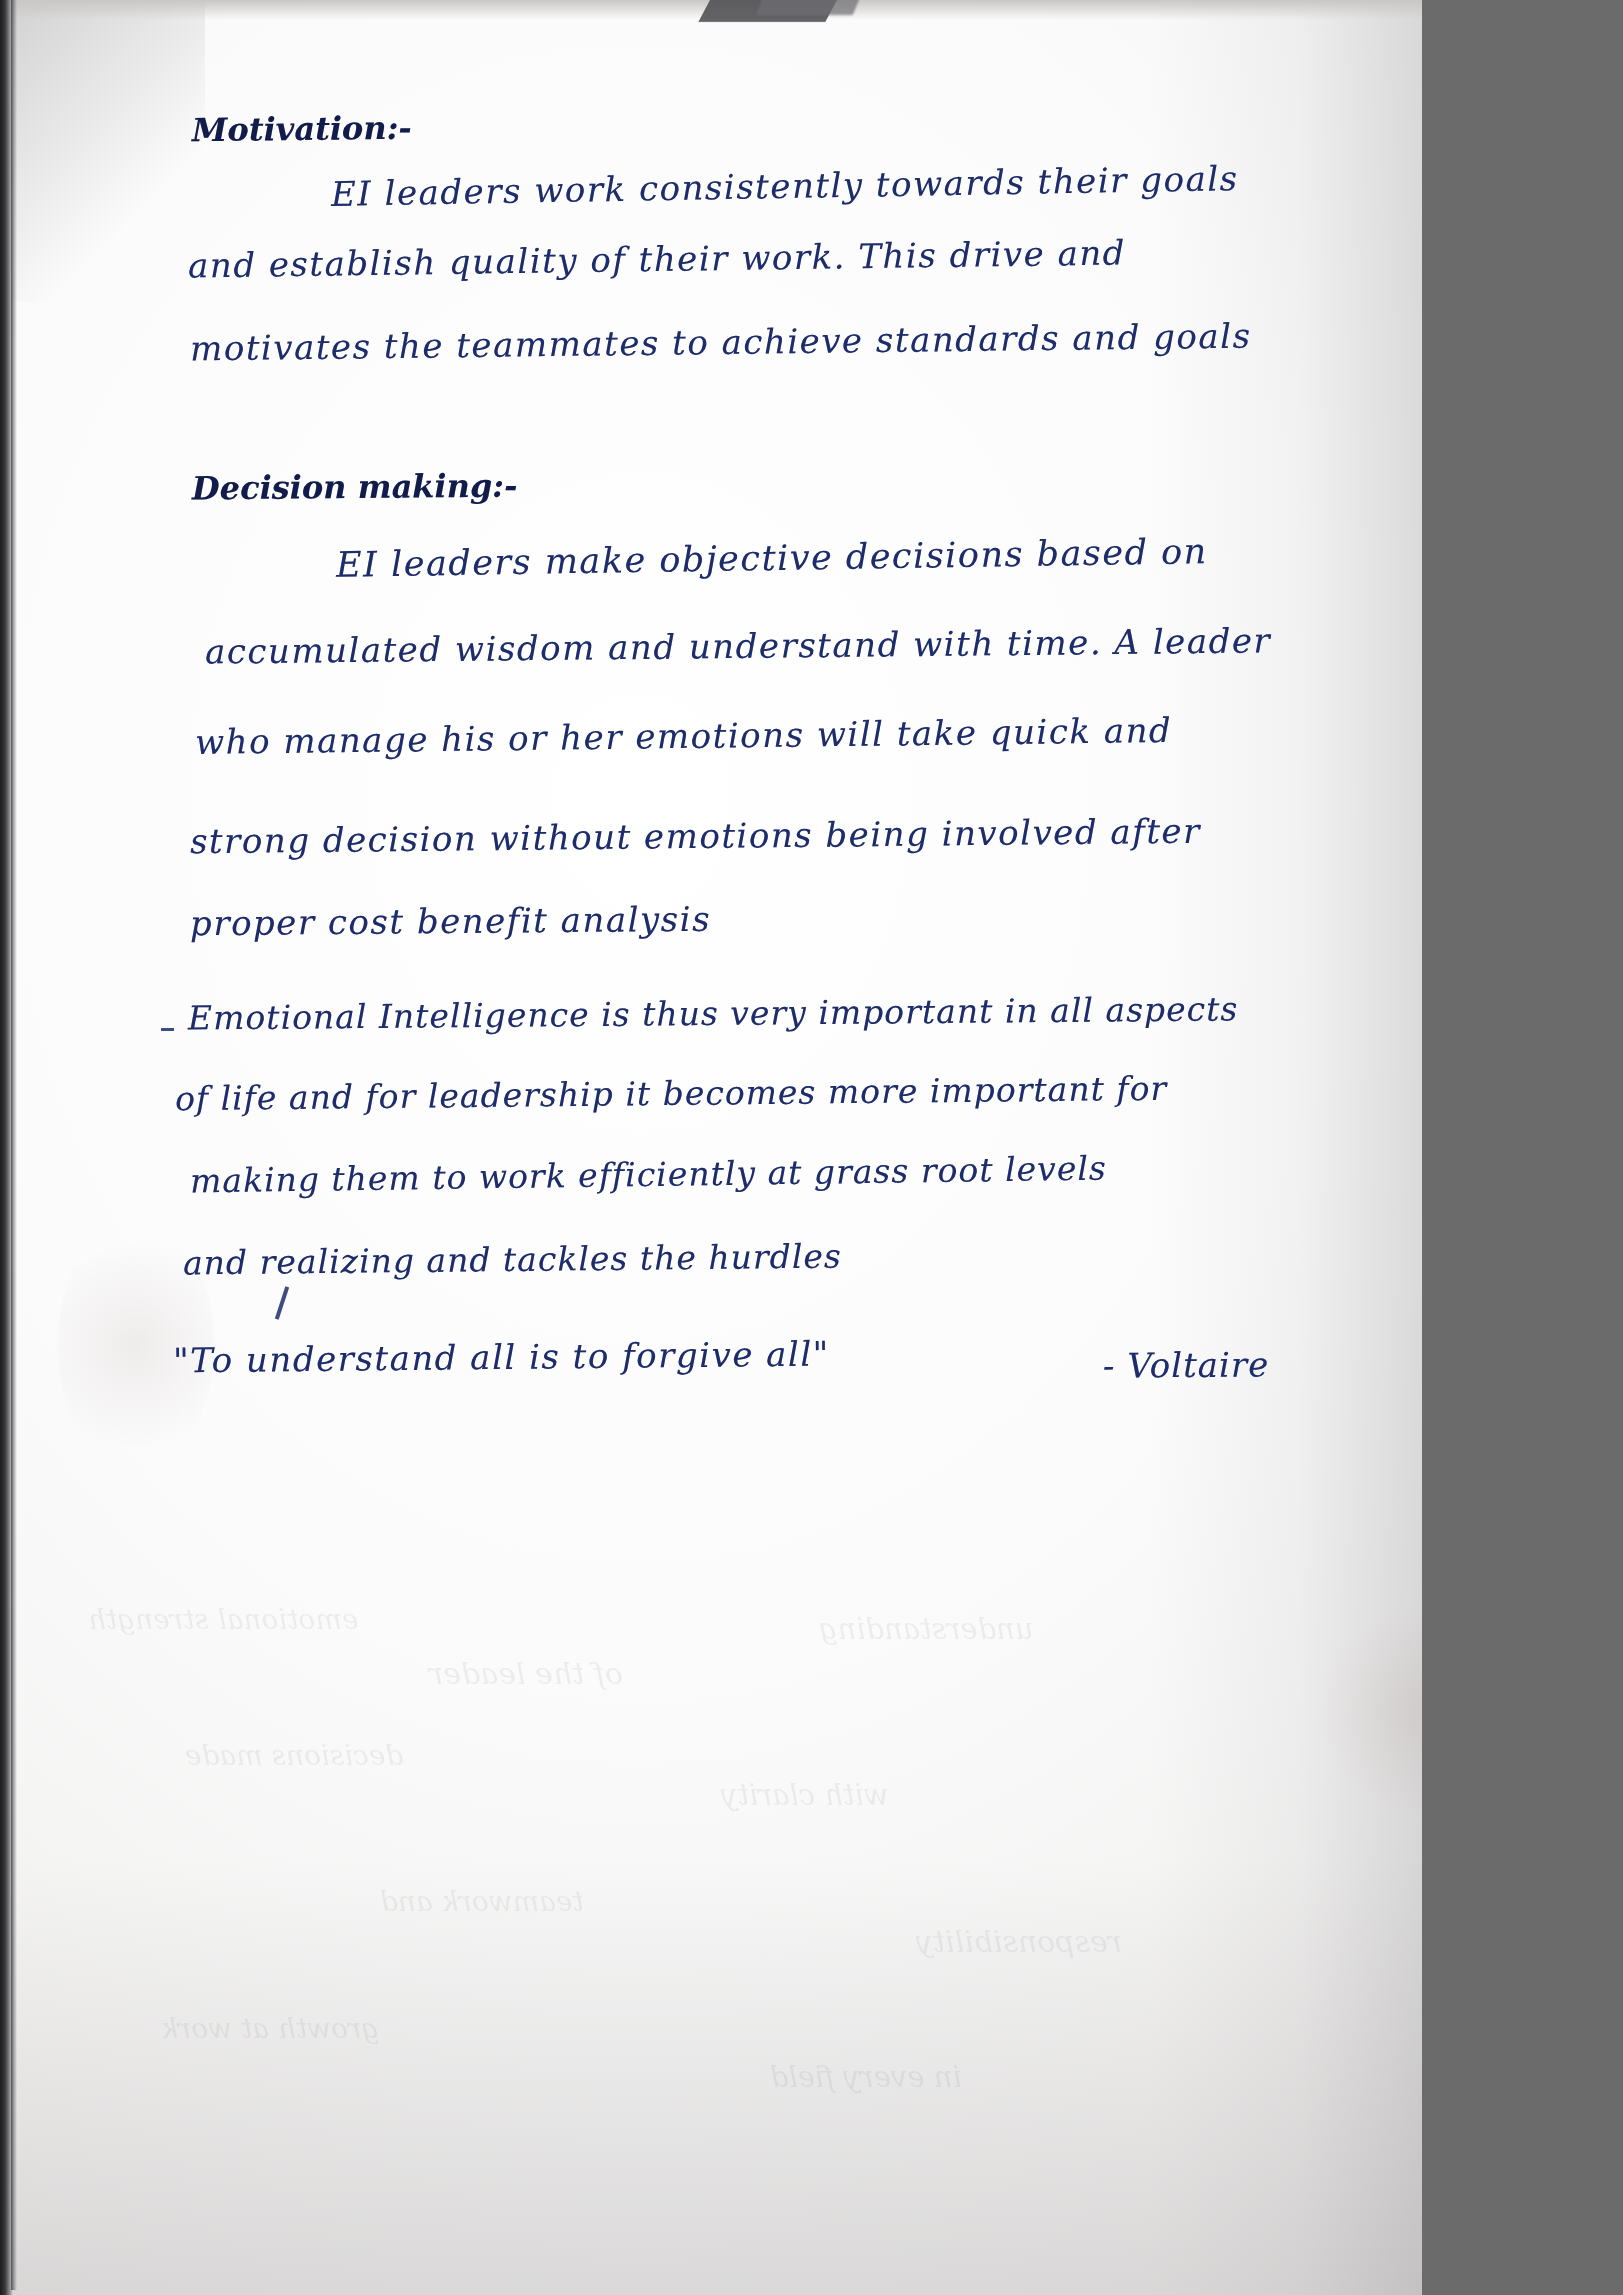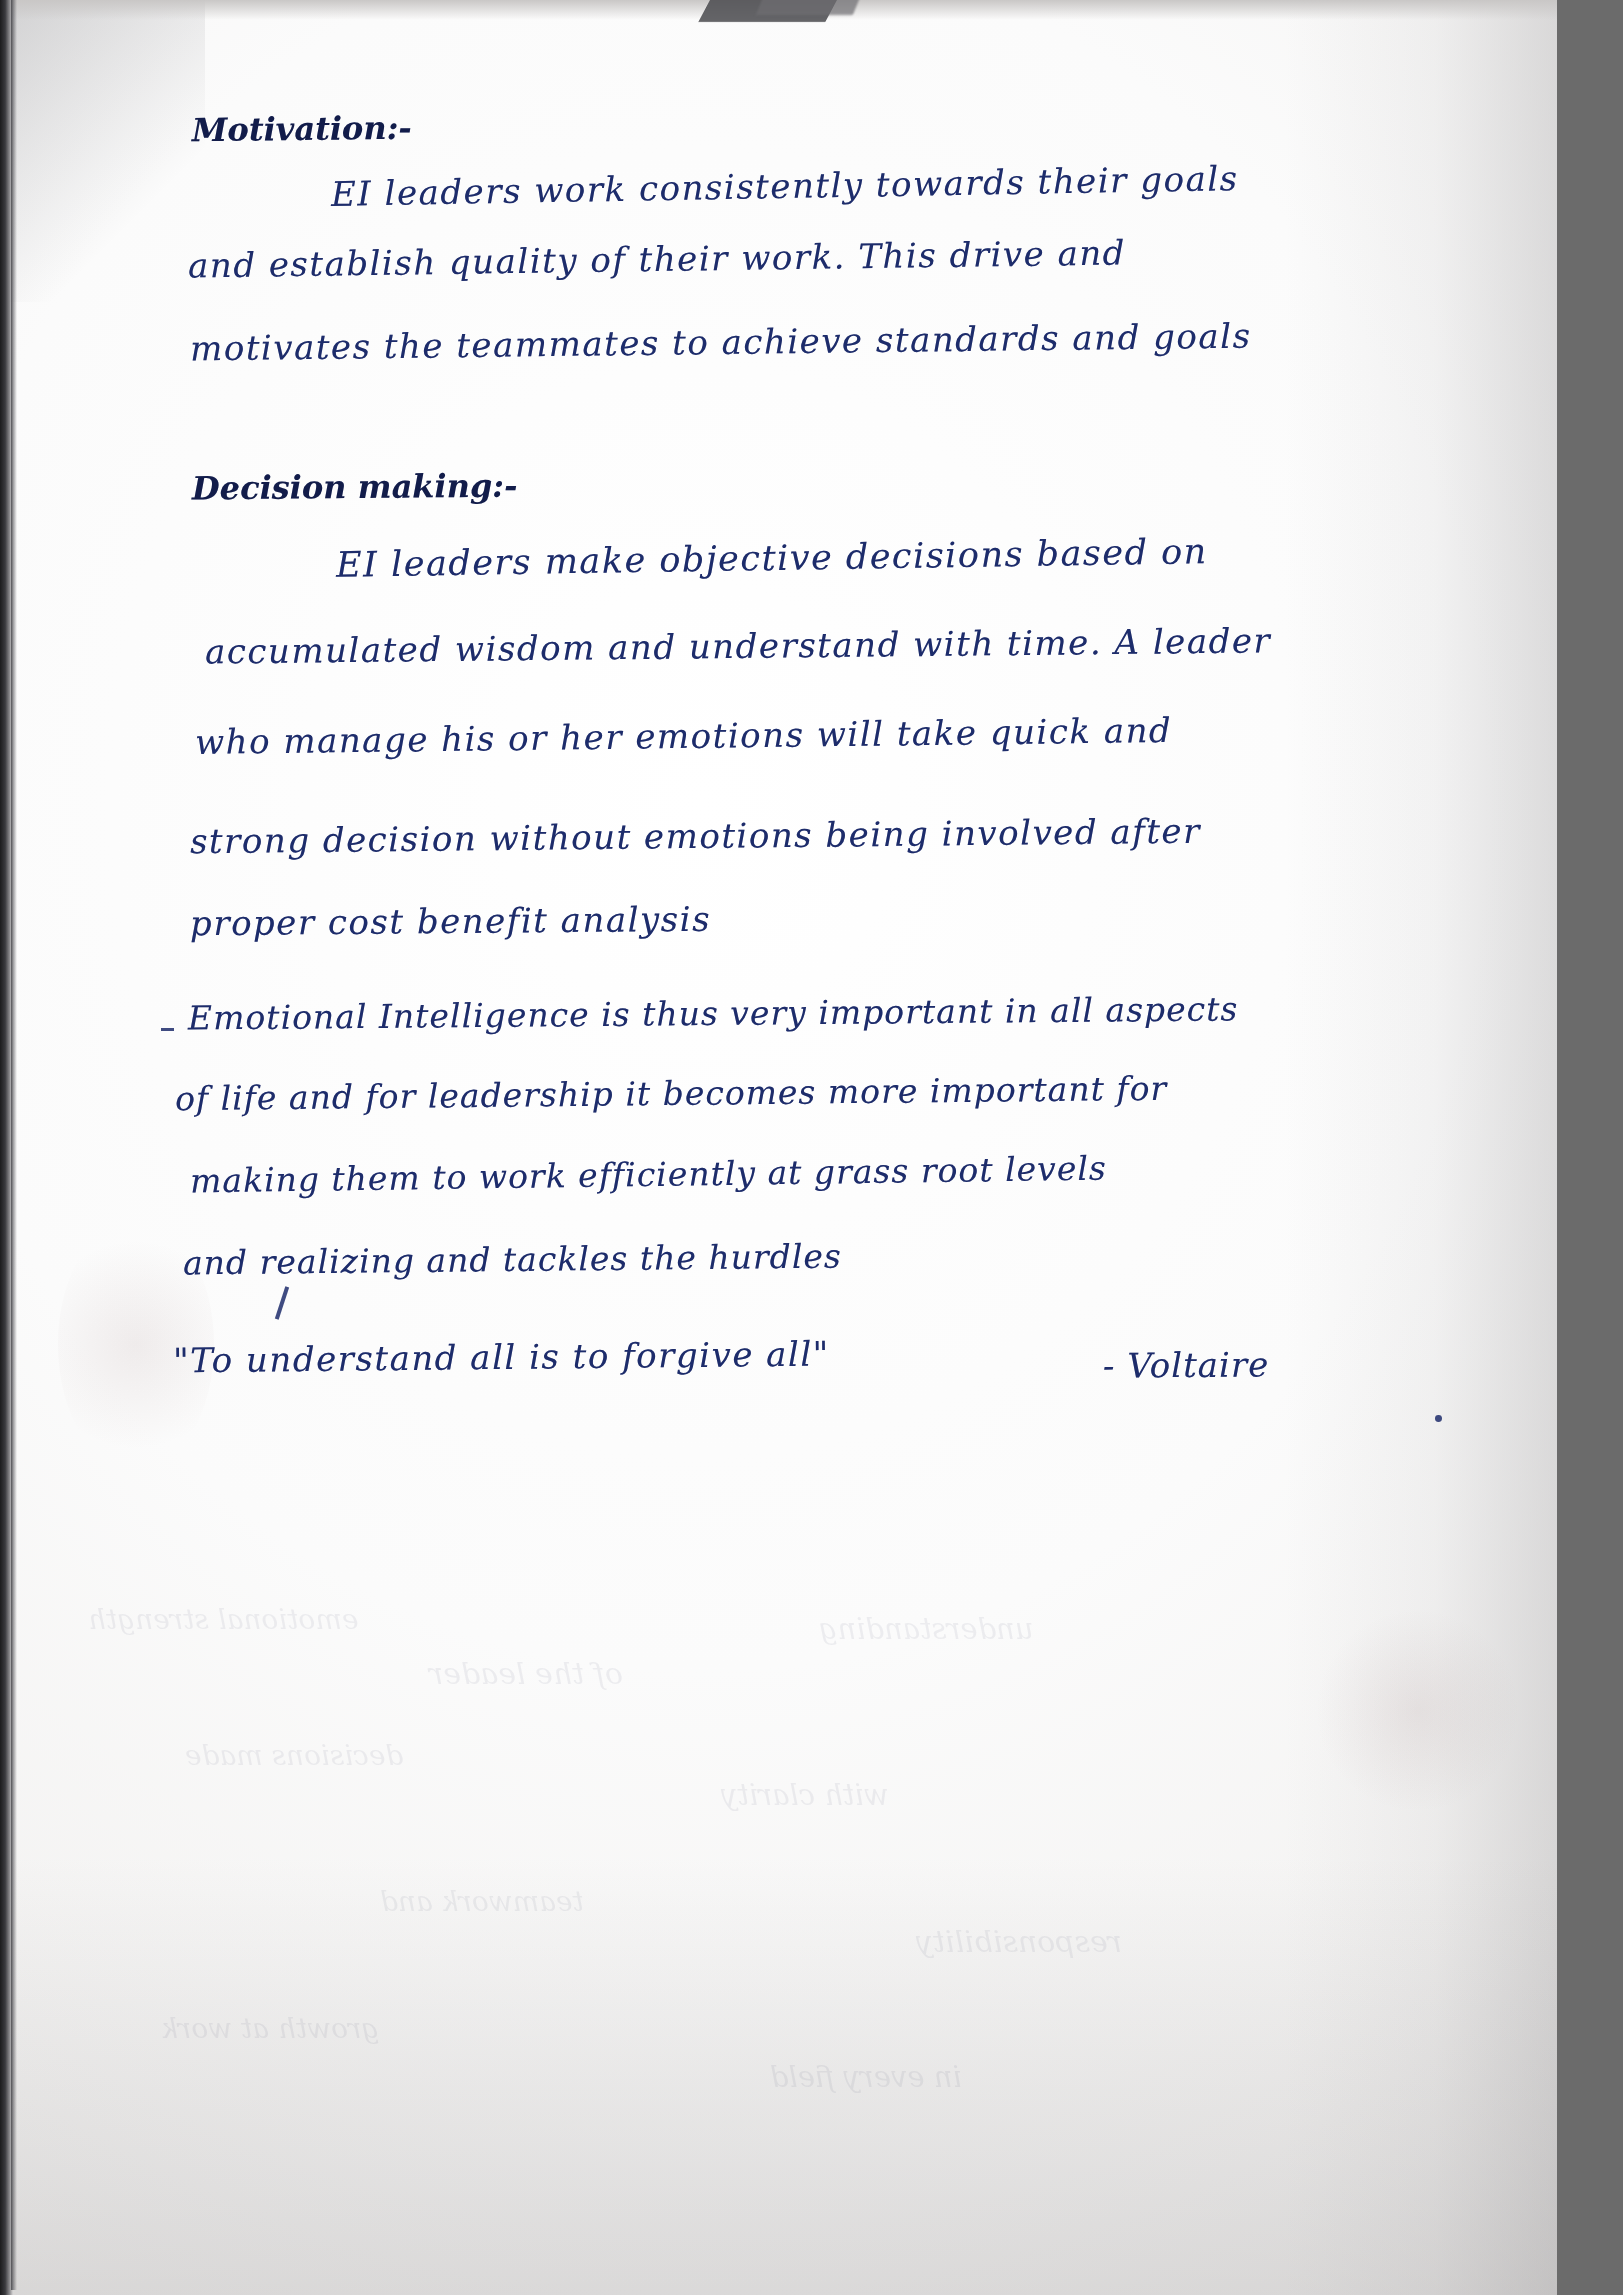--- a/index.html
+++ b/index.html
@@ -5,21 +5,21 @@
   html, body {
     margin: 0;
     padding: 0;
     background: #6b6b6b;
   }
   body {
     font-family: "Liberation Sans", sans-serif;
   }
   .page {
     position: relative;
-    width: 1557px;
+    width: 1422px;
     height: 2295px;
     overflow: hidden;
     background: #f0abfc;
     text-align: right;
   }
   
   .paper {
     position: absolute;
     inset: 0;
     background:

